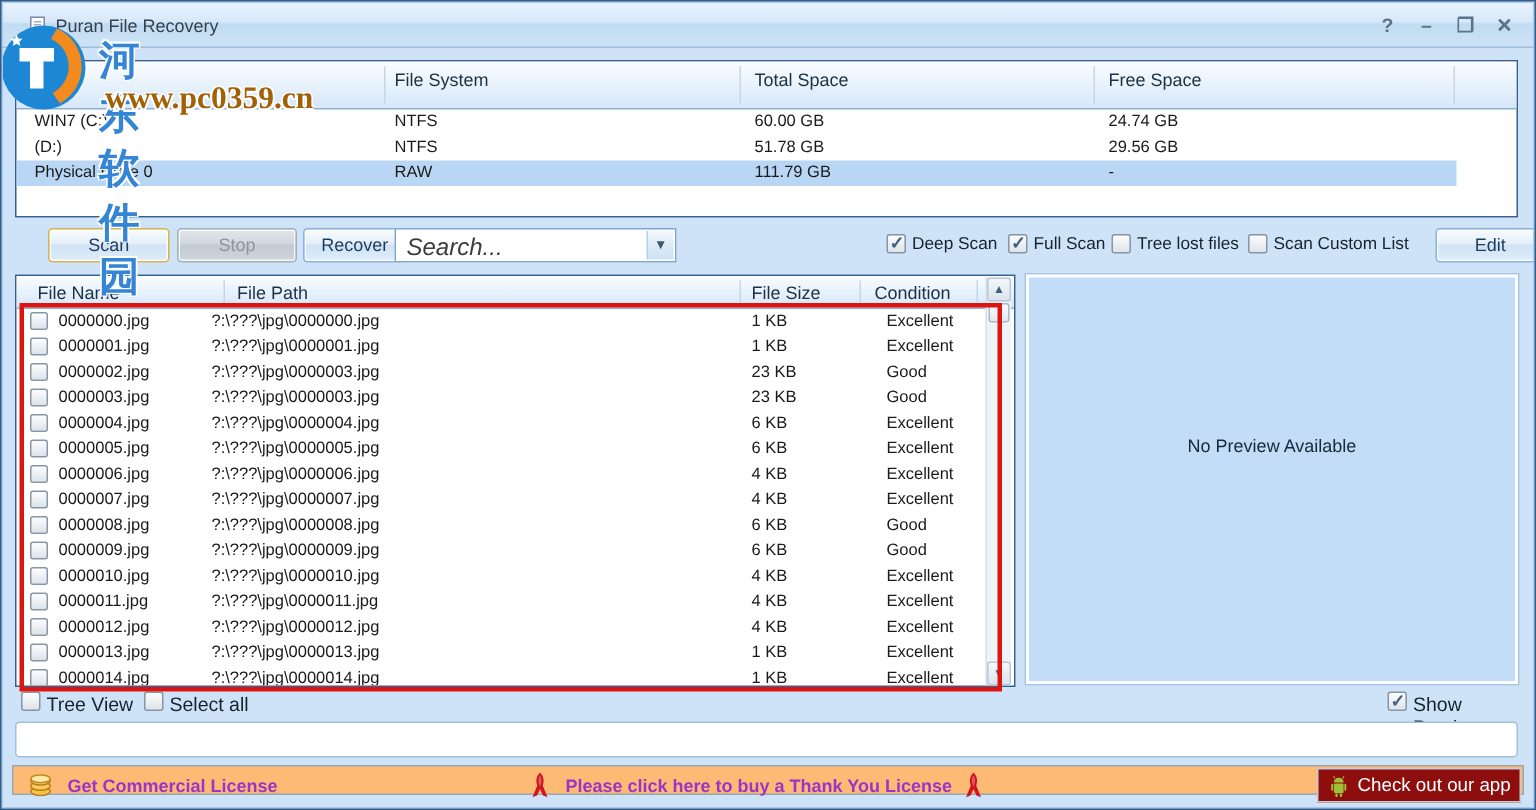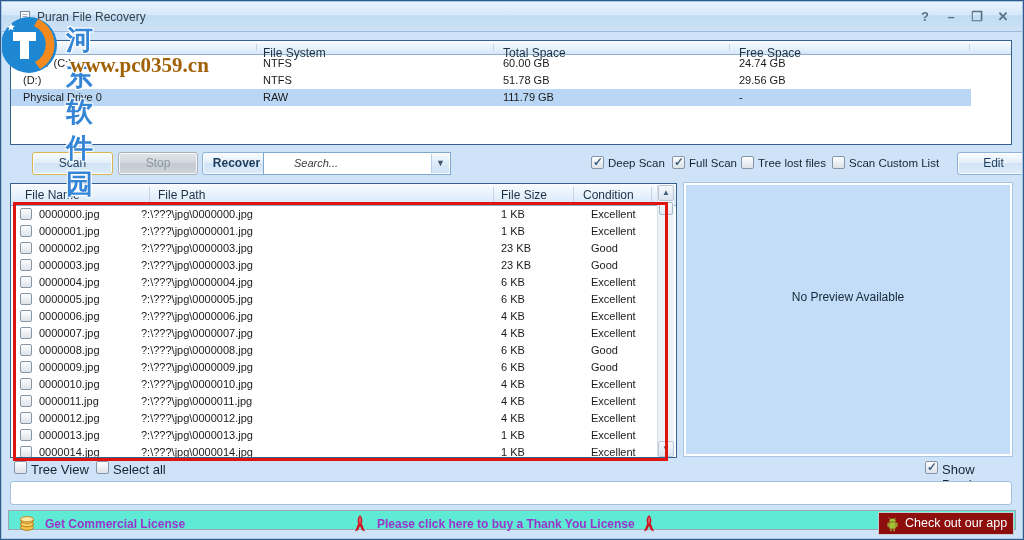--- a/index.html
+++ b/index.html
@@ -29,45 +29,45 @@
   .grid-header {
     position:relative; width:100%;
     background:linear-gradient(#fafcff, #e4f0fb 60%, #d6e7f8);
     border-bottom:1px solid #8fafd0;
   }
   .hcell { position:absolute; top:5px; font-size:12px; color:#1d3document44; color:#1d3144; white-space:nowrap; }
   .hsep  { position:absolute; top:3px; bottom:3px; width:1px; background:#c3d6ea; }
 
   
   #drive-panel { left:10px; top:40px; width:1002px; height:105px; }
-  #drive-panel .grid-header { height:14px; }
+  #drive-panel .grid-header { height:32px; }
   .drow { position:relative; height:17px; font-size:11px; line-height:17px; white-space:nowrap; }
   .drow span { position:absolute; top:0; }
   .drow.selected { background:linear-gradient(#b9d7f4,#b9d7f4) no-repeat; background-size:960px 100%; }
   .dc0 { left:12px; } .dc1 { left:252px; } .dc2 { left:492px; } .dc3 { left:728px; }
 
   
   .btn {
     position:absolute; top:152px; height:23px; border-radius:3px;
     border:1px solid #8cb2d9; text-align:center; line-height:20px;
     font-size:12px; color:#1c3c5c; cursor:pointer;
     background:linear-gradient(#f9fcfe, #e4effa 45%, #d0e3f5 50%, #ddecf9 100%);
     box-shadow:inset 0 0 0 1px #ffffffcc;
     margin-left:21px;
   }
   #btn-scan    { left:11px;  width:81px; border-color:#d9b551; }
   #btn-stop    { left:97px;  width:80px; color:#8d969e; border-color:#a8b1ba;
                  background:linear-gradient(#e2e6ea,#d2d8de 45%,#c3cad1 50%,#ced5db 100%); cursor:default; }
-  #btn-recover { left:181px; width:69px;font-weight:bold; }
+  #btn-recover { left:181px; width:69px; }
   #btn-edit    { left:936px; width:73px; }
   #search-combo {
     position:absolute; left:263px; top:152px; width:188px; height:23px;
     background:#fff; border:1px solid #7fa8d0;
   }
-  #search-combo .combo-text { position:absolute; left:7px; top:4px; font-size:11px; font-style:italic; color:#3c3c3c;margin-left:23px; }
+  #search-combo .combo-text { position:absolute; left:7px; top:4px; font-size:16px; font-style:italic; color:#3c3c3c; }
   #search-combo .combo-btn  { position:absolute; right:1px; top:1px; bottom:1px; width:18px;
     background:linear-gradient(#f4f9fd,#dcebf8 50%,#cfe2f4); border-left:1px solid #b7cfe6;
     text-align:center; line-height:19px; font-size:9px; color:#41566b; cursor:pointer; }
 
   .cb { position:absolute; width:13px; height:13px; border:1px solid #8696a6; border-radius:2px;
         background:linear-gradient(#fdfdfe,#dde3e9); cursor:pointer; }
   .cb.checked::after { content:"✓"; position:absolute; left:1px; top:-2px;
         font-size:12px; font-weight:bold; color:#44637f; }
   .cb-label { position:absolute; font-size:11.5px; color:#13242f; white-space:nowrap; }
 
@@ -102,21 +102,21 @@
                    background:#c3dcf7; border:2px solid #fbfdff; box-shadow:0 0 0 1px #a9c6e4; }
   #preview-msg { position:absolute; left:0; right:0; top:105px; text-align:center;
                  font-size:12px; color:#17293a; }
 
   
   .opt-label { position:absolute; font-size:13px; color:#13242f; }
   #status-box { position:absolute; left:10px; top:481px; width:1002px; height:24px;
                 background:#fff; border:1px solid #a3c0dc; border-radius:3px; }
 
   #license-bar { position:absolute; left:8px; top:510px; width:1008px; height:20px;
-                 background:#5eead4; border:1px solid #9aa6b1; }
+                 background:#fdba74; border:1px solid #9aa6b1; }
   .lic-text { position:absolute; top:6px; font-size:12px; font-weight:bold; color:#9b34c9; white-space:nowrap; cursor:pointer; }
   #lic-left   { left:36px; }
   #lic-center { left:368px; }
   .coins-icon { position:absolute; left:10px; top:4px; }
   .ribbon-icon { position:absolute; top:3px; }
   #ribbon-1 { left:344px; } #ribbon-2 { left:633px; }
   #app-btn { position:absolute; right:1px; top:1px; width:136px; height:23px;
              background:#8e0e0e; border:1px solid #c8ccd0; color:#fff; font-size:12.5px;
              line-height:21px; padding-left:26px; cursor:pointer; }
   #app-btn svg { position:absolute; left:7px; top:4px; }

